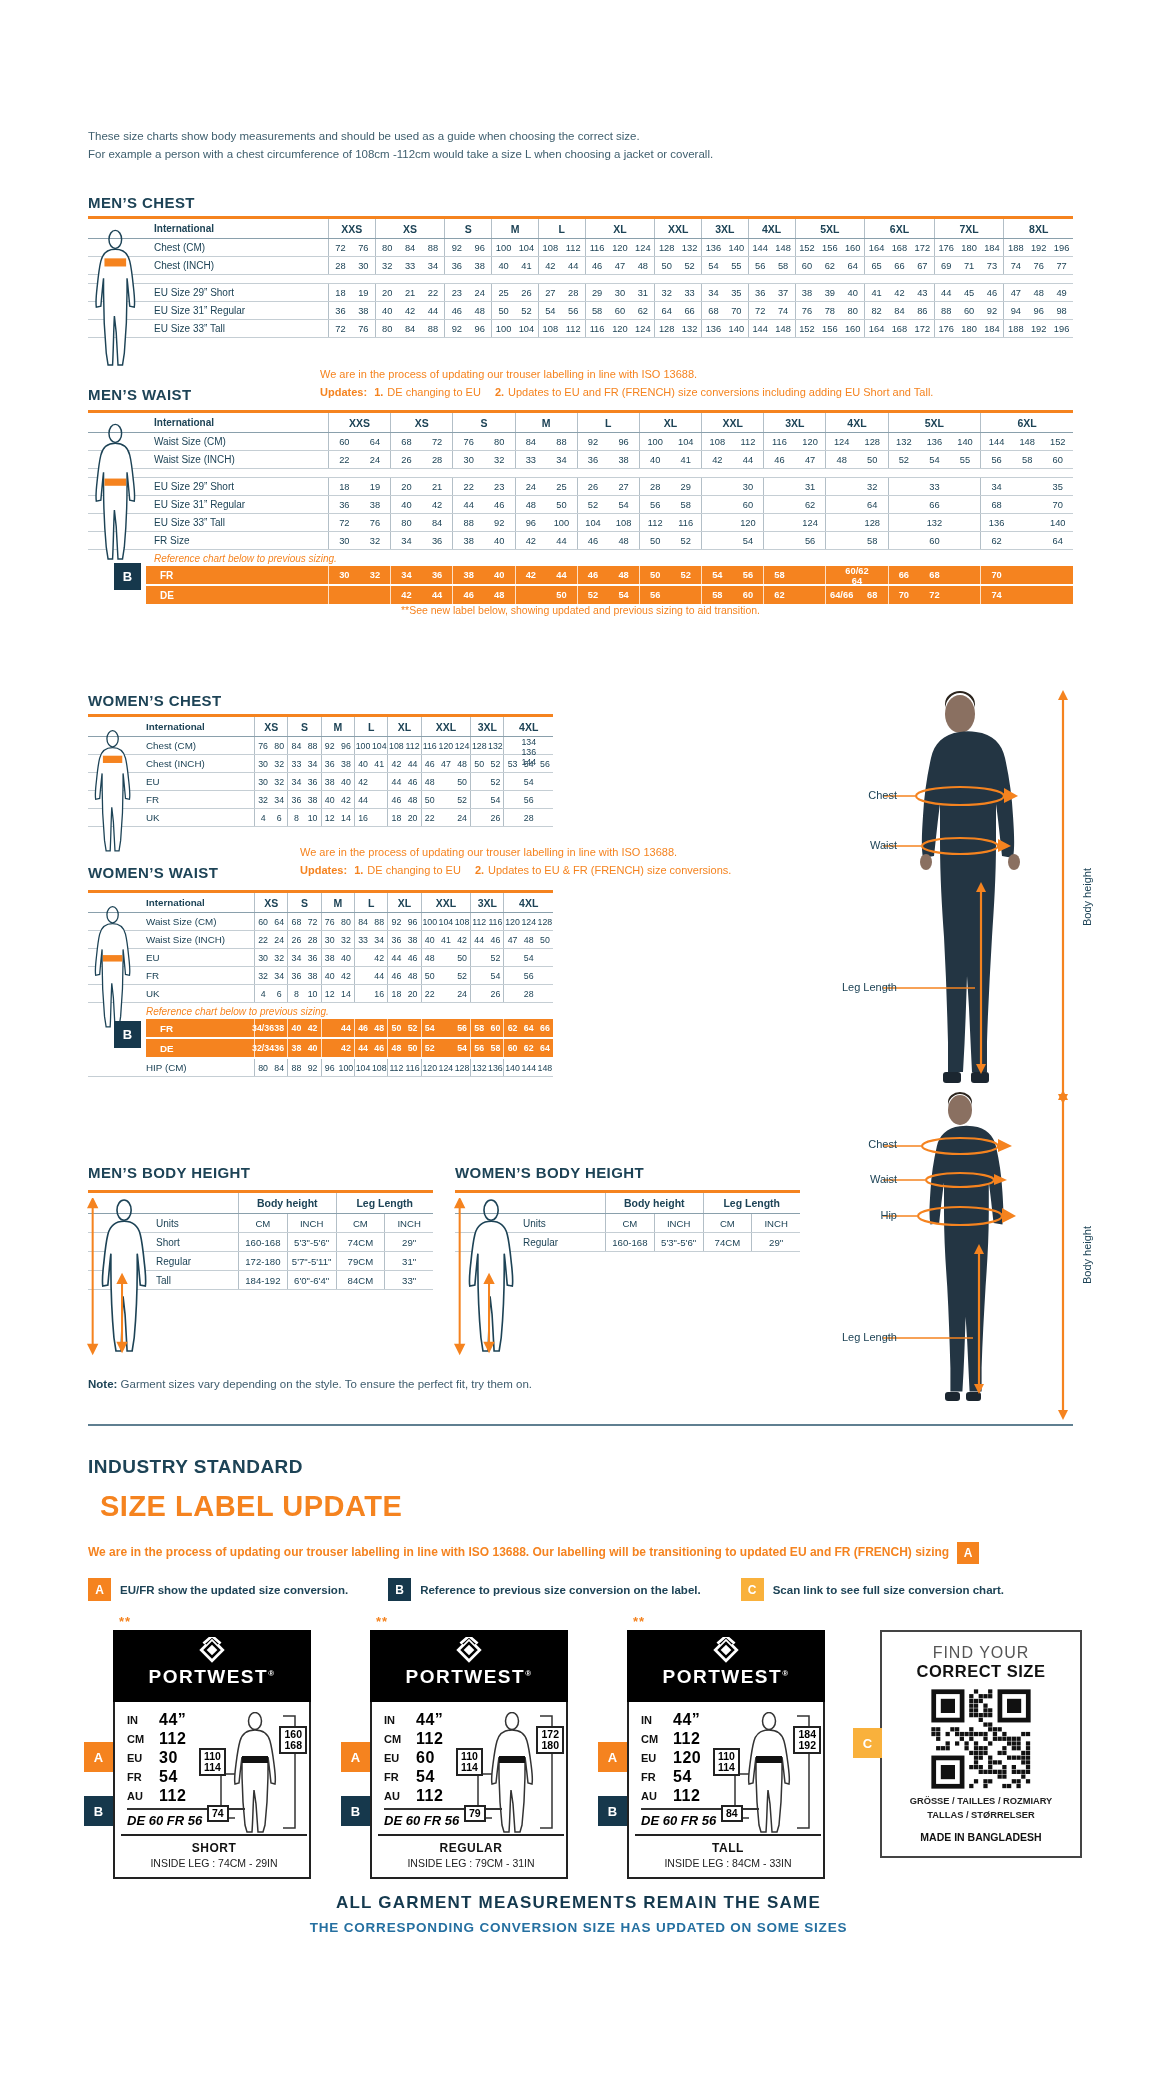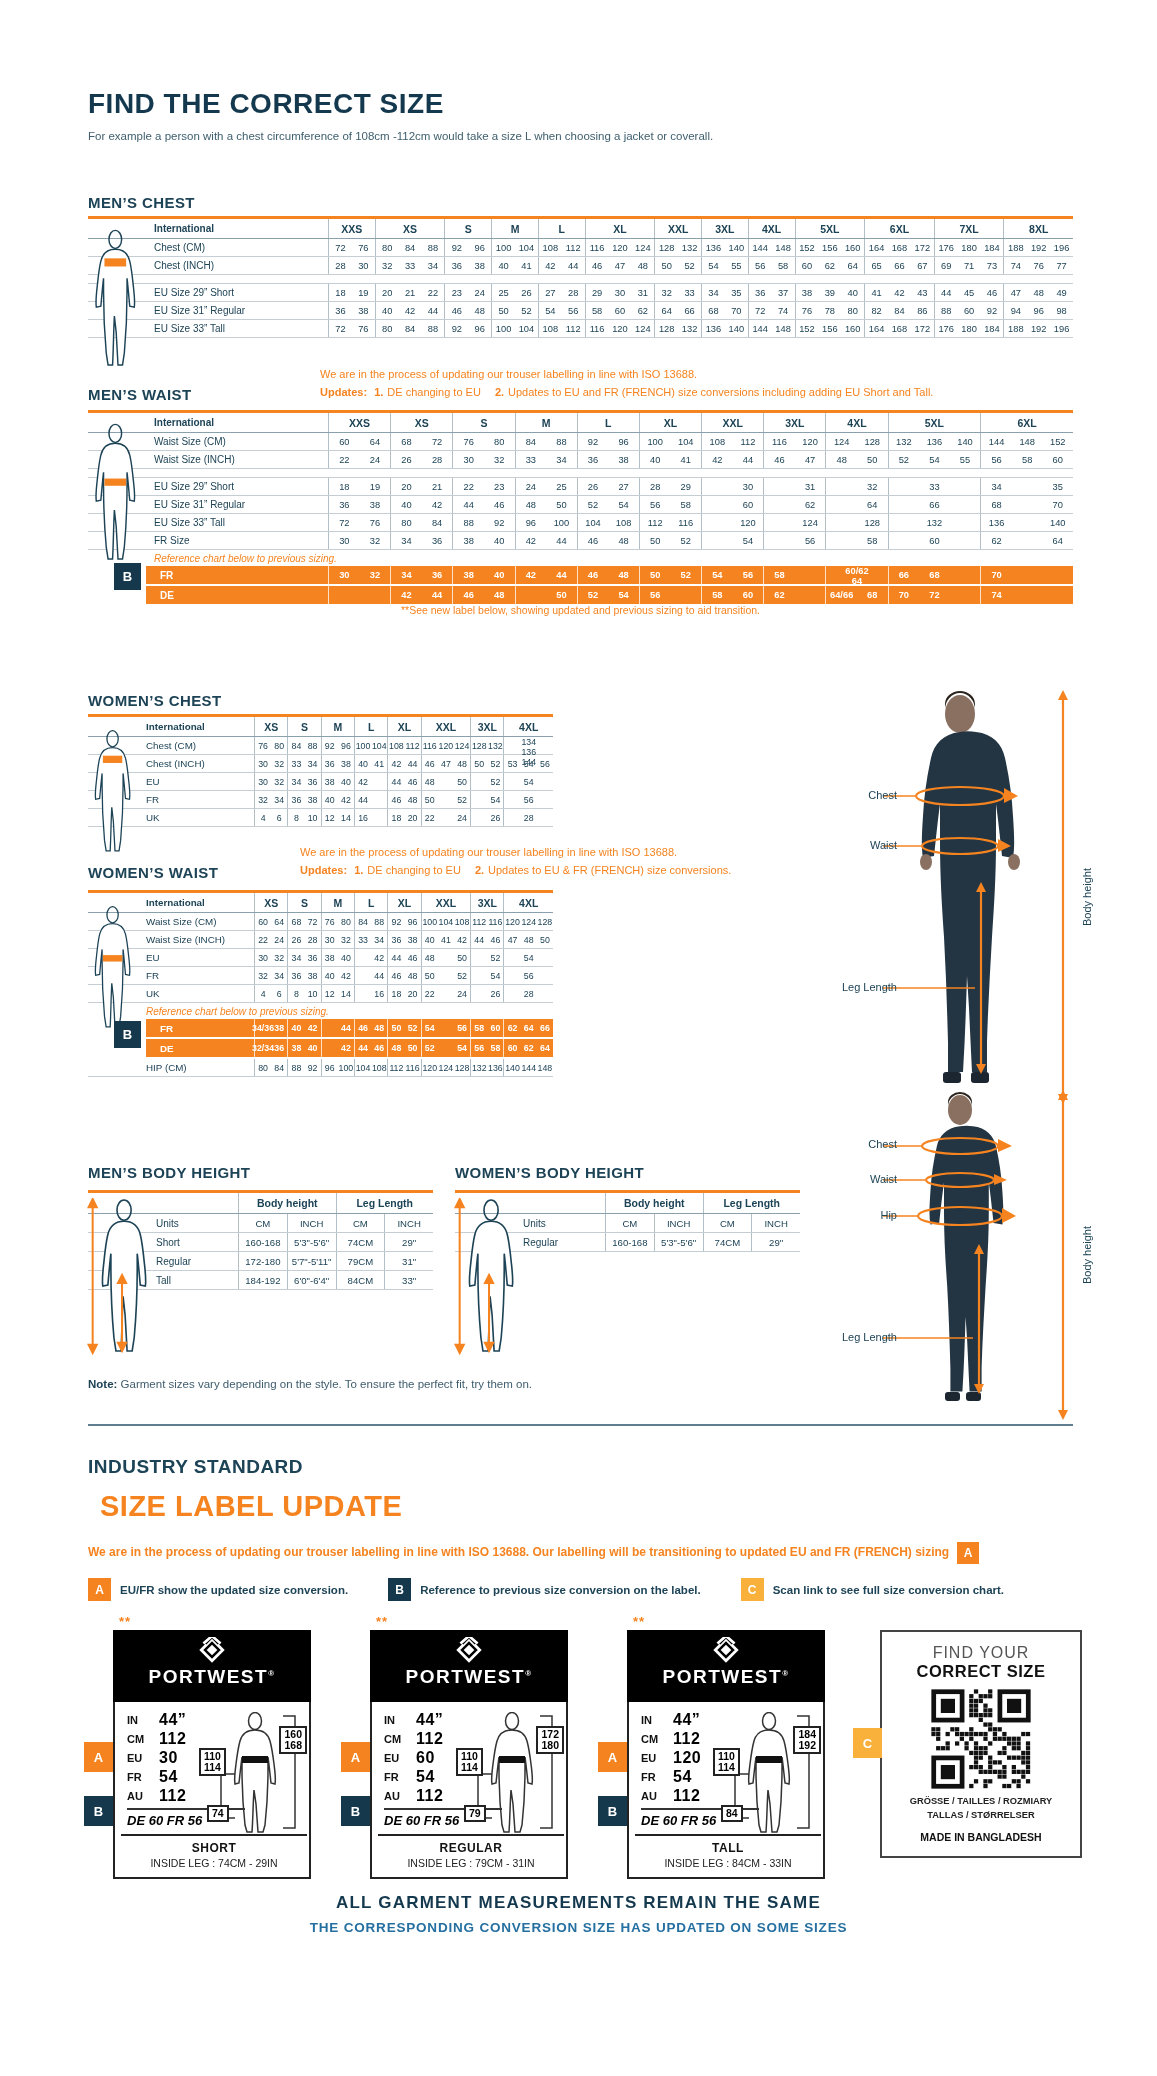--- a/index.html
+++ b/index.html
@@ -102,22 +102,22 @@
   .foot1{position:absolute;left:0;top:1893px;width:100%;text-align:center;font-size:17px;
          font-weight:800;color:#14394e;letter-spacing:1.2px;}
   .foot2{position:absolute;left:0;top:1920px;width:100%;text-align:center;font-size:13.5px;
          color:#2570a1;letter-spacing:.8px;font-weight:600;}
 </style>
 </head>
 <body>
 
 <div class="page">
 
-  <h1 class="title">FIND THE CORRECT SIZE</h1>
   <div class="intro">
+    <div>These size charts show body measurements and should be used as a guide when choosing the correct size.</div>
     <div>For example a person with a chest circumference of 108cm -112cm would take a size L when choosing a jacket or coverall.</div>
   </div>
 
   <h2 class="sech" style="left:88px;top:194px;">MEN’S CHEST</h2>
   <div id="t-mens-chest" class="sizetable men-table" style="left:88px;top:216px;width:985px;--labelw:240px;--labelpad:66px;">
     <div class="figwrap">
         <span class="person-icon"><svg viewBox="0 0 62 156" width="100%" height="100%">
             <g transform="translate(2,2)">
               <ellipse cx="26" cy="10" rx="7" ry="10" fill="none" stroke="#1d4356" stroke-width="1.6"></ellipse>
               <path d="M26,21 C17,21 12,26 10,34 C8,42 7,52 6,62 C5,71 4,79 5,85 L10,84 C11,73 12,61 13,53 L13,68 C13,92 14,114 16,136 L18,149 L23,149 C24,131 24,113 25,95 L27,113 L28,131 L29,149 L34,149 L36,136 C38,114 39,92 39,68 L39,53 C40,61 41,73 42,84 L47,85 C48,79 47,71 46,62 C45,52 44,42 42,34 C40,26 35,21 26,21 Z" fill="#fff" stroke="#1d4356" stroke-width="1.6"></path>

